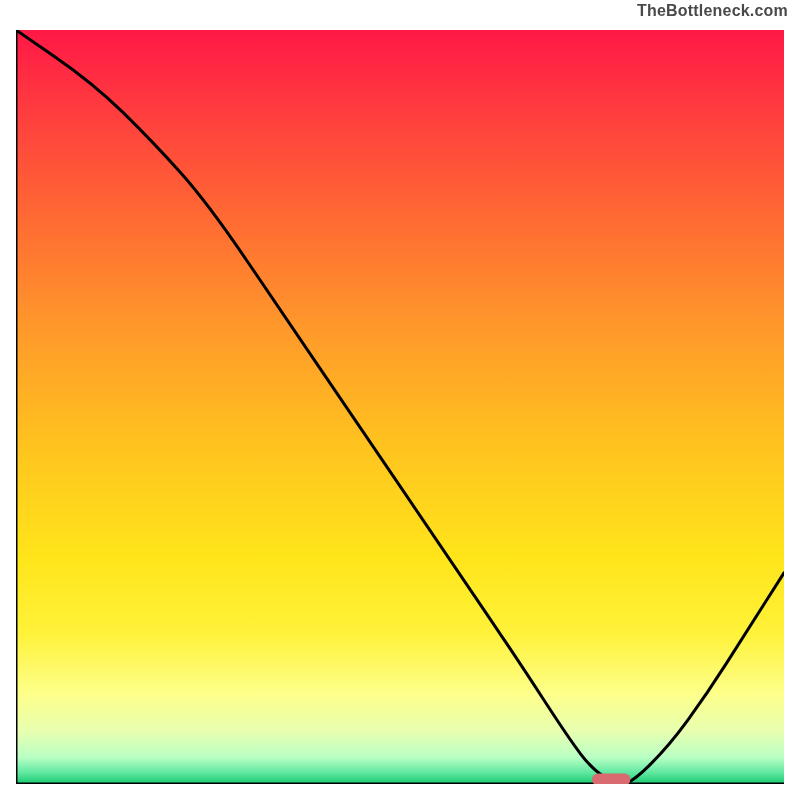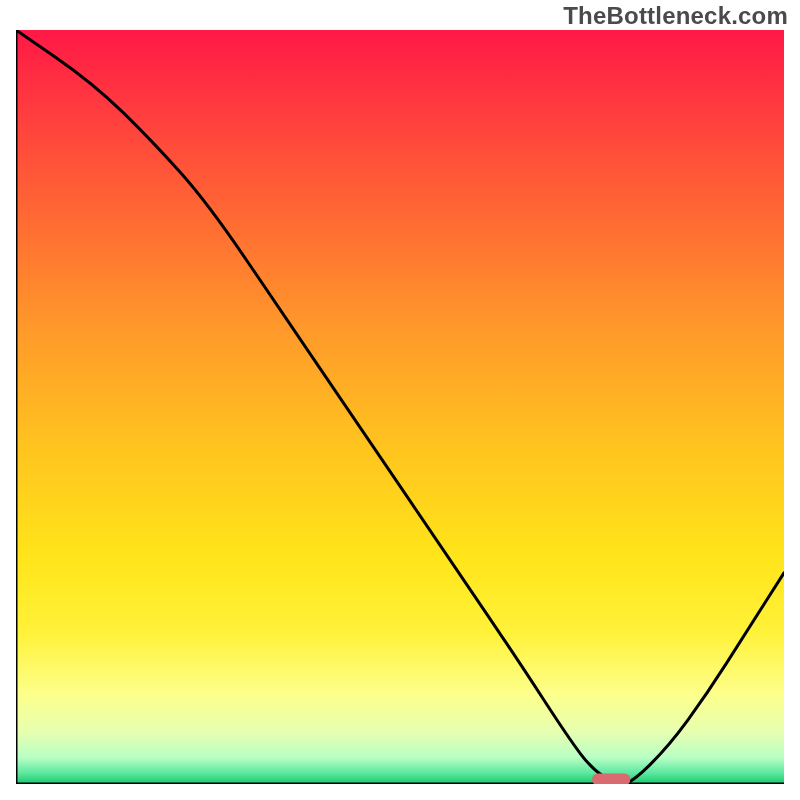--- a/index.html
+++ b/index.html
@@ -12,21 +12,21 @@
   }
   .container {
     position: relative;
     width: 800px;
     height: 800px;
   }
   .watermark {
     position: absolute;
     top: 2px;
     right: 12px;
-    font-size: 24px;
+    font-size: 16px;
     font-weight: 600;
     color: #4a4a4a;
     letter-spacing: 0.2px;
   }
   .plot {
     position: absolute;
     left: 16px;
     top: 30px;
     width: 768px;
     height: 754px;

